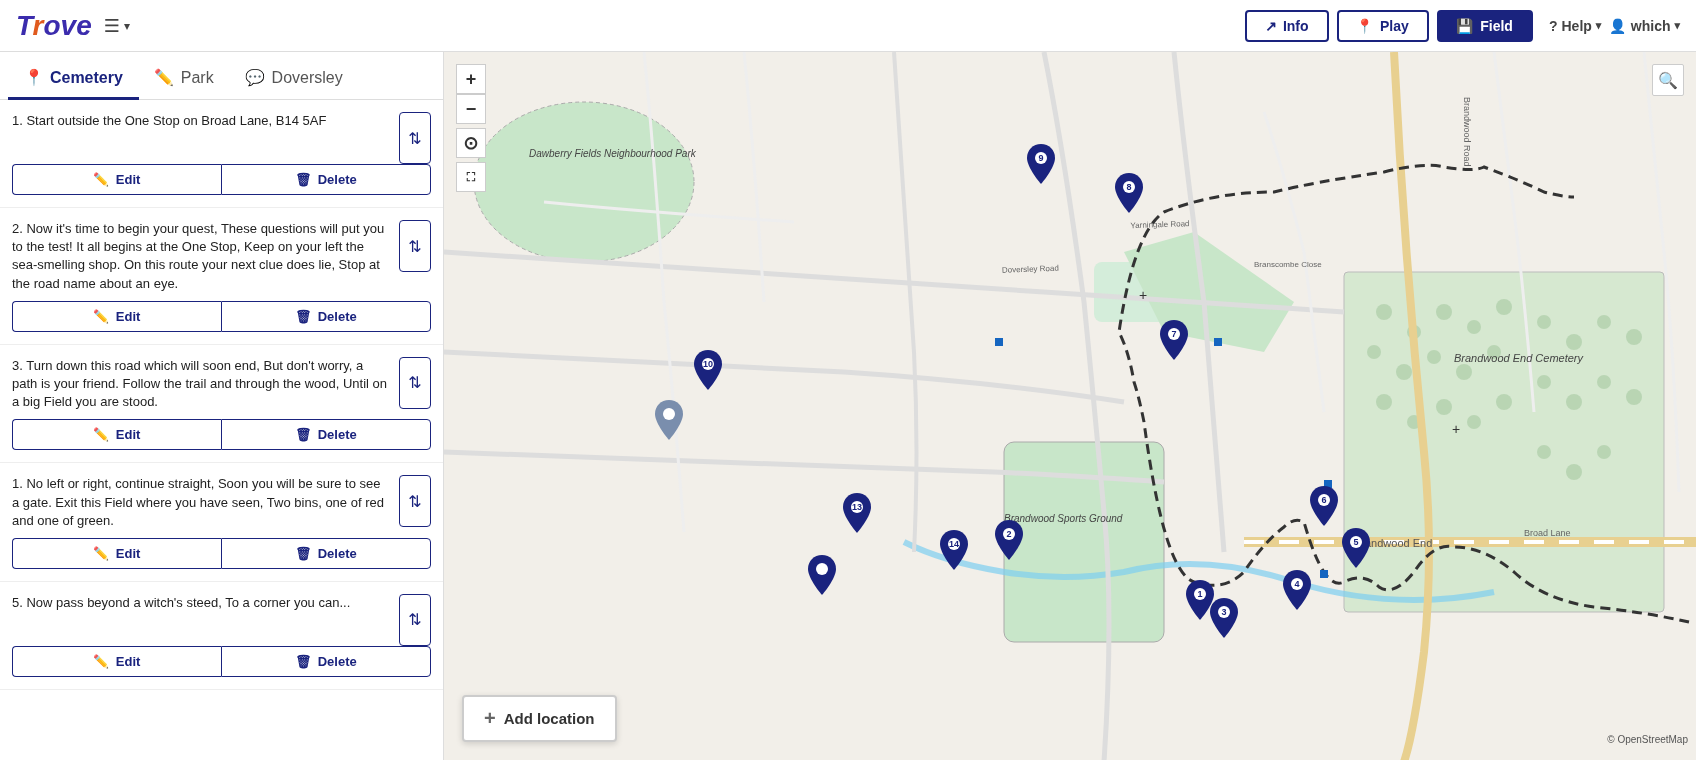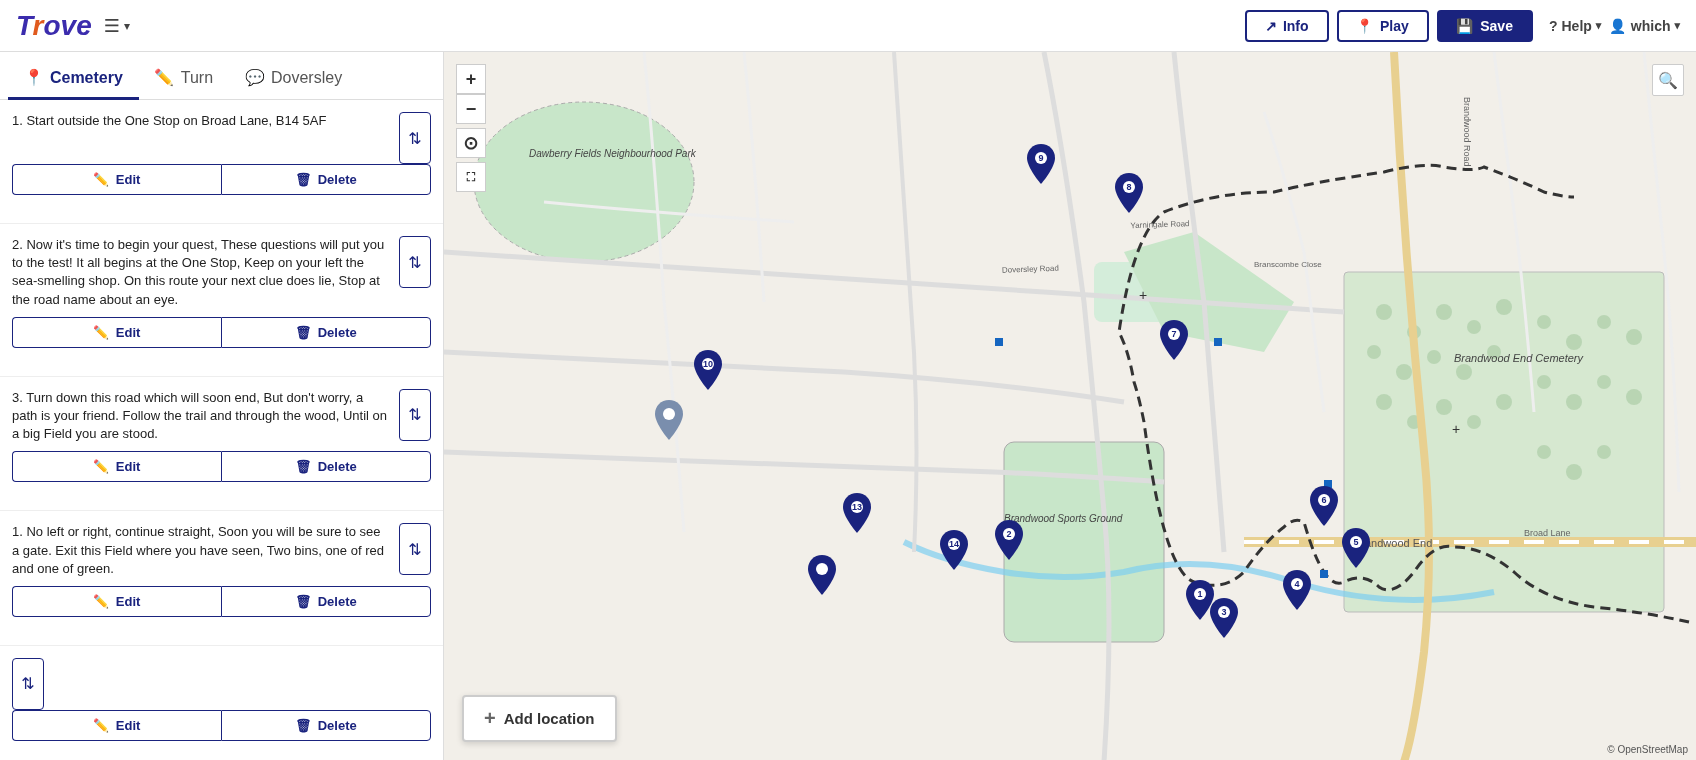--- a/index.html
+++ b/index.html
@@ -112,21 +112,21 @@
     .location-list {
       flex: 1;
       overflow-y: auto;
       padding: 0;
     }
 
     .location-item {
       display: flex;
       flex-direction: column;
       border-bottom: 1px solid #eee;
-      padding: 12px 12px 16px 12px;
+      padding: 12px 12px 0 12px;
       position: relative;
     }
     .location-item-row {
       display: flex;
       align-items: flex-start;
       gap: 8px;
     }
     .location-text {
       flex: 1;
       font-size: 13px;
@@ -242,21 +242,21 @@
       font-size: 15px;
       font-weight: 600;
       color: #333;
       cursor: pointer;
       box-shadow: 0 2px 6px rgba(0,0,0,0.15);
     }
 
     
     .osm-attribution {
       position: absolute;
-      bottom: 5px;
+      bottom: 15px;
       right: 8px;
       font-size: 10px;
       color: #555;
     }
 
     
     .location-list::-webkit-scrollbar { width: 6px; }
     .location-list::-webkit-scrollbar-track { background: #f0f0f0; }
     .location-list::-webkit-scrollbar-thumb { background: #bbb; border-radius: 3px; }
   </style>
@@ -276,21 +276,21 @@
     <button class="btn-share">
       <span>↗</span>
       <span>Info</span>
     </button>
     <button class="btn-play">
       <span>📍</span>
       <span>Play</span>
     </button>
     <button class="btn-save">
       <span>💾</span>
-      <span>Save</span>
+      <span>Field</span>
     </button>
     <button class="btn-help">
       <span>?</span>
       <span>Help</span>
       <span style="font-size:11px;">▾</span>
     </button>
     <button class="btn-admin">
       <span>👤</span>
       <span>which</span>
       <span style="font-size:11px;">▾</span>
@@ -302,21 +302,21 @@
 
   <div class="sidebar">
 
     <div class="sidebar-tabs">
       <div class="tab active">
         <span>📍</span>
         <span>Cemetery</span>
       </div>
       <div class="tab">
         <span>✏️</span>
-        <span>Turn</span>
+        <span>Park</span>
       </div>
       <div class="tab">
         <span>💬</span>
         <span>Doversley</span>
       </div>
     </div>
 
     <div class="location-list" id="location-list">
     <div class="location-item">
     <div class="location-item-row">
@@ -377,20 +377,21 @@
         <span>Edit</span>
       </button>
       <button class="btn-delete">
         <span>🗑</span>
         <span>Delete</span>
       </button>
     </div>
   </div>
         <div class="location-item">
     <div class="location-item-row">
+      <div class="location-text">5. Now pass beyond a witch's steed, To a corner you can...</div>
       <button class="location-reorder-btn">⇅</button>
     </div>
     <div class="location-actions">
       <button class="btn-edit">
         <span>✏️</span>
         <span>Edit</span>
       </button>
       <button class="btn-delete">
         <span>🗑</span>
         <span>Delete</span>

